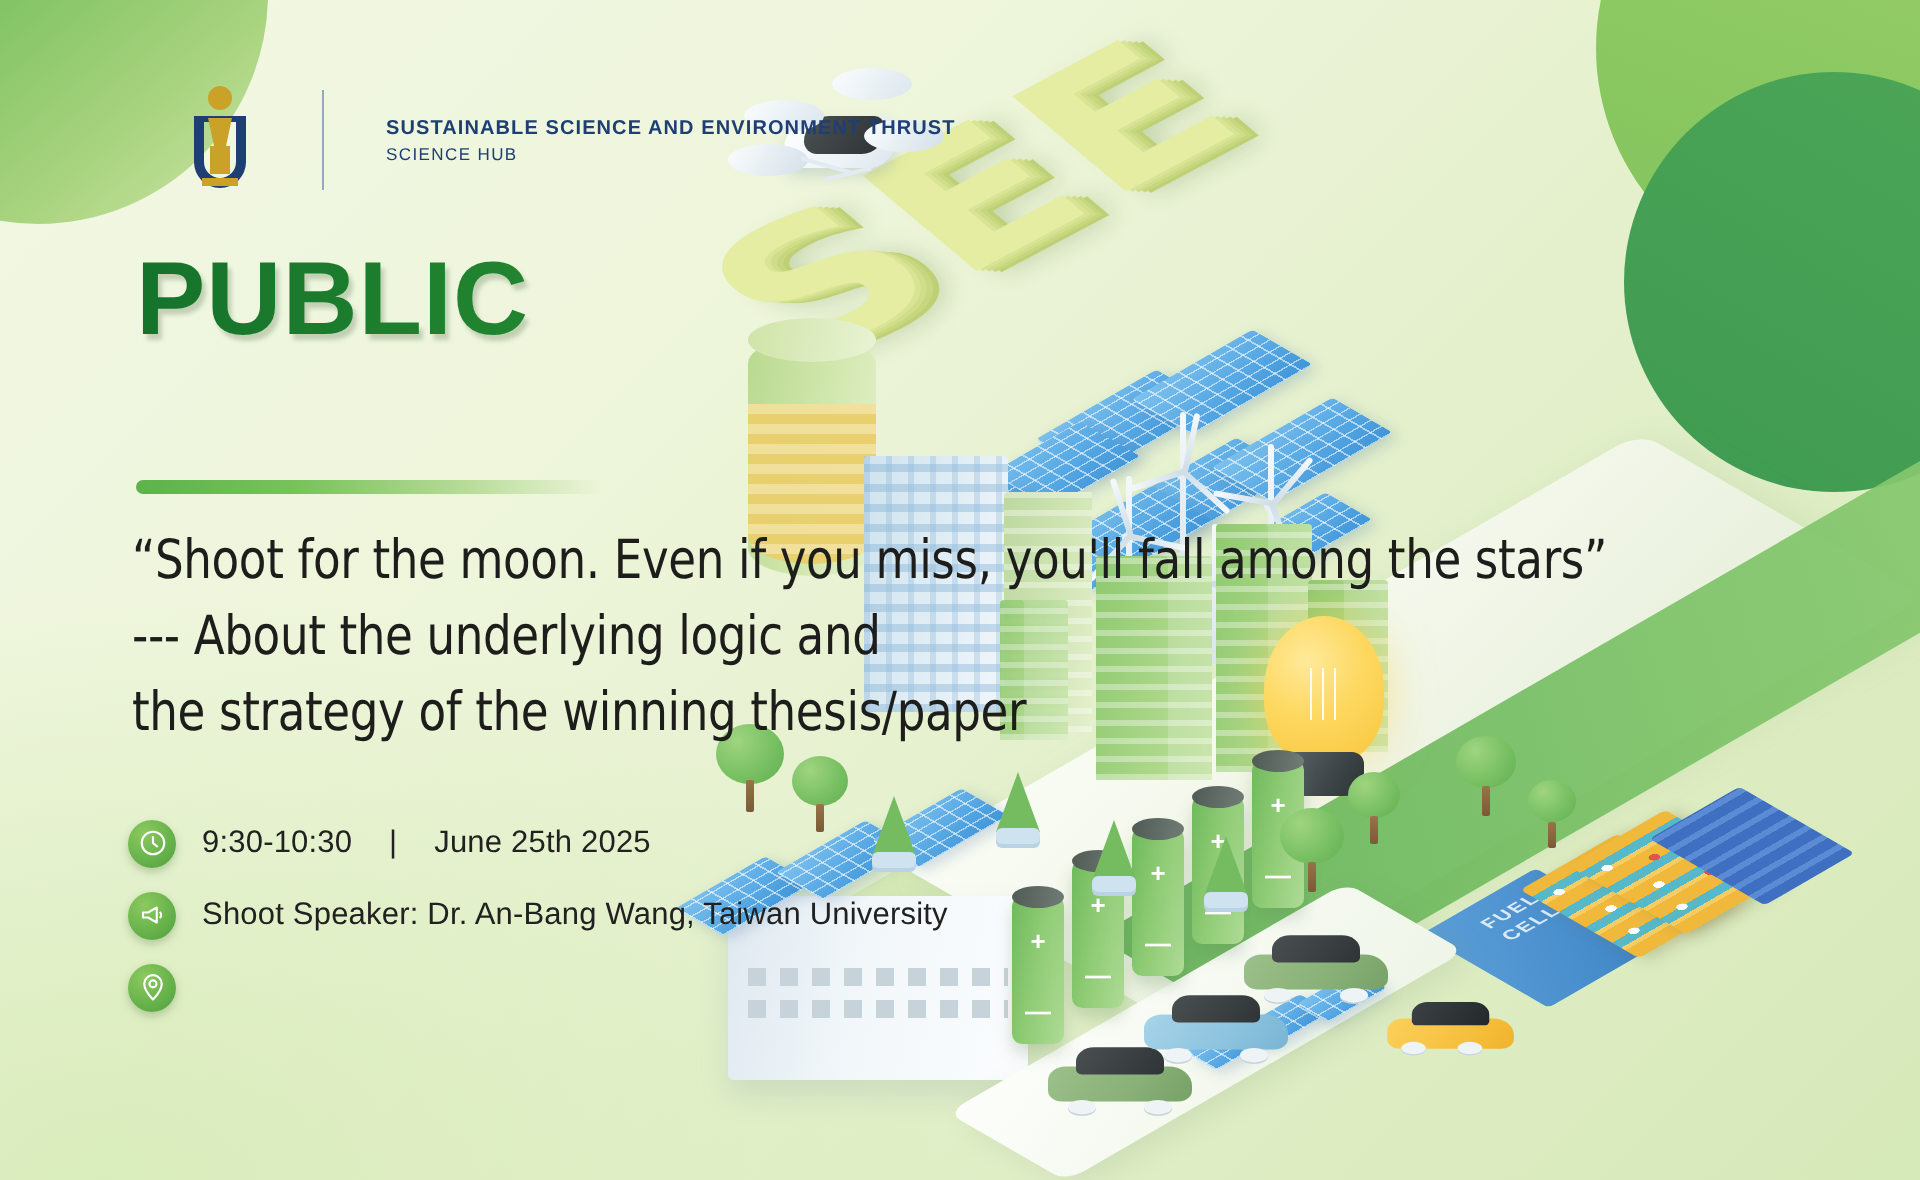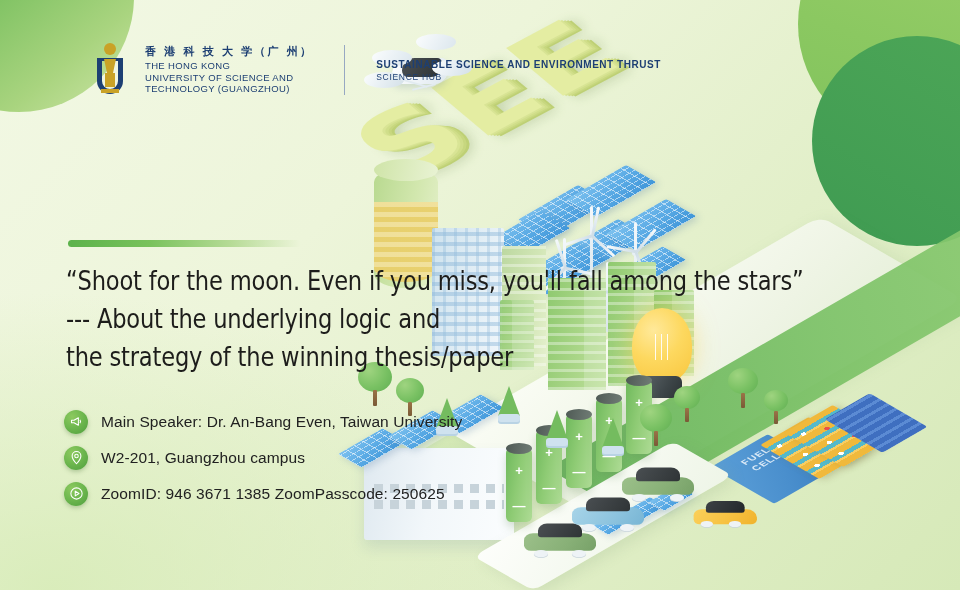--- a/index.html
+++ b/index.html
@@ -561,73 +561,71 @@
     <div class="hkust-mark">
       <svg width="40" height="56" viewBox="0 0 40 56">
         <circle cx="20" cy="7" r="6" fill="#c9a227"></circle>
         <path d="M7 16 h26 v3 h-26 z" fill="#1d3f73"></path>
         <path d="M7 19 v20 a13 13 0 0 0 26 0 v-20 h-5 v20 a8 8 0 0 1 -16 0 v-20 z" fill="#1d3f73"></path>
         <path d="M14 17 h12 l-3 14 h2 v14 h-10 v-14 h2 z" fill="#c9a227"></path>
         <rect x="11" y="47" width="18" height="4" fill="#c9a227"></rect>
       </svg>
     </div>
 
-    <div class="logo-txt">
-      <div class="logo-cn">香 港 科 技 大 学（广 州）</div>
-      <div class="logo-en">THE HONG KONG</div>
-      <div class="logo-en">UNIVERSITY OF SCIENCE AND</div>
-      <div class="logo-en">TECHNOLOGY (GUANGZHOU)</div>
-    </div>
 
     <div class="divider-v"></div>
 
     <div class="logo-txt">
       <div class="seet-en">SUSTAINABLE SCIENCE AND ENVIRONMENT THRUST</div>
       <div class="seet-en2">SCIENCE HUB</div>
     </div>
   </div>
 
   <div class="headline">
+    <span class="ln">PUBLIC</span>
   </div>
 
   <div class="rule"></div>
 
   <div class="quote">
     <span>“Shoot for the moon. Even if you miss, you'll fall among the stars”</span>
     <span>--- About the underlying logic and</span>
     <span>the strategy of the winning thesis/paper</span>
   </div>
 
   <div class="details">
 
+    <div class="drow">
+      <div class="dicon">
+        <svg width="15" height="15" viewBox="0 0 24 24" fill="none" stroke="#ffffff" stroke-width="1.7">
+          <circle cx="12" cy="12" r="9"></circle>
+            <path d="M12 6.5 V12 L15.8 15.2"></path>
+        </svg>
+      </div>
+      <div class="dtext">
+        <span>9:30-10:30</span>
+        <span class="sep">|</span>
+        <span>June 25th 2025</span>
+      </div>
+    </div>
 
     <div class="drow">
       <div class="dicon">
         <svg width="15" height="15" viewBox="0 0 24 24" fill="none" stroke="#ffffff" stroke-width="1.7" stroke-linejoin="round">
           <path d="M4 10 v4 h4 l7 4 V6 l-7 4 z"></path>
             <path d="M17.5 9.5 a4 4 0 0 1 0 5"></path>
         </svg>
       </div>
-      <div class="dtext">Main Speaker:  Dr. An-Bang Even, Taiwan University</div>
+      <div class="dtext">Shoot Speaker:  Dr. An-Bang Wang, Taiwan University</div>
     </div>
 
     <div class="drow">
       <div class="dicon">
         <svg width="15" height="15" viewBox="0 0 24 24" fill="none" stroke="#ffffff" stroke-width="1.7" stroke-linejoin="round">
           <path d="M12 22 C12 22 19 14.5 19 9.5 A7 7 0 0 0 5 9.5 C5 14.5 12 22 12 22 z"></path>
           <circle cx="12" cy="9.5" r="2.8"></circle>
         </svg>
       </div>
-      <div class="dtext">W2-201, Guangzhou campus</div>
-    </div>
-
-    <div class="drow">
-      <div class="dicon">
-        <svg width="15" height="15" viewBox="0 0 24 24" fill="none" stroke="#ffffff" stroke-width="1.7" stroke-linejoin="round">
-          <circle cx="12" cy="12" r="9"></circle>
-            <path d="M10 8.2 L16 12 L10 15.8 z"></path>
-        </svg>
-      </div>
-      <div class="dtext">ZoomID:  946 3671 1385 ZoomPasscode: 250625</div>
-    </div>
+    </div>
+
   </div>
 
 </div>
 
 </body></html>

